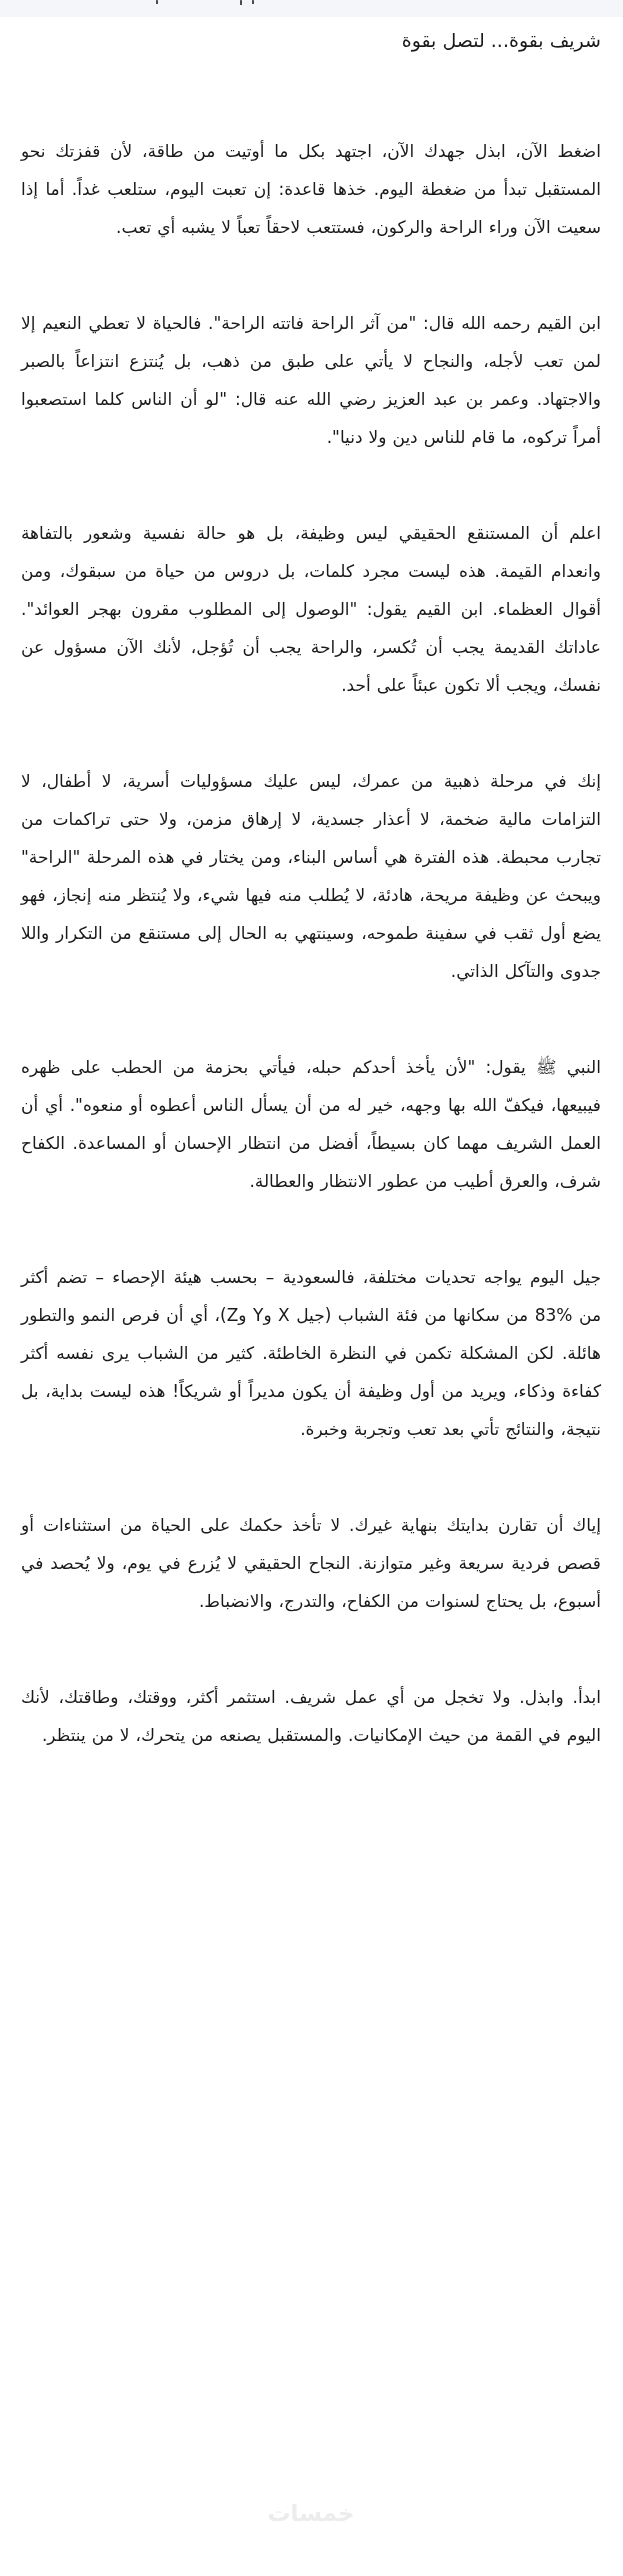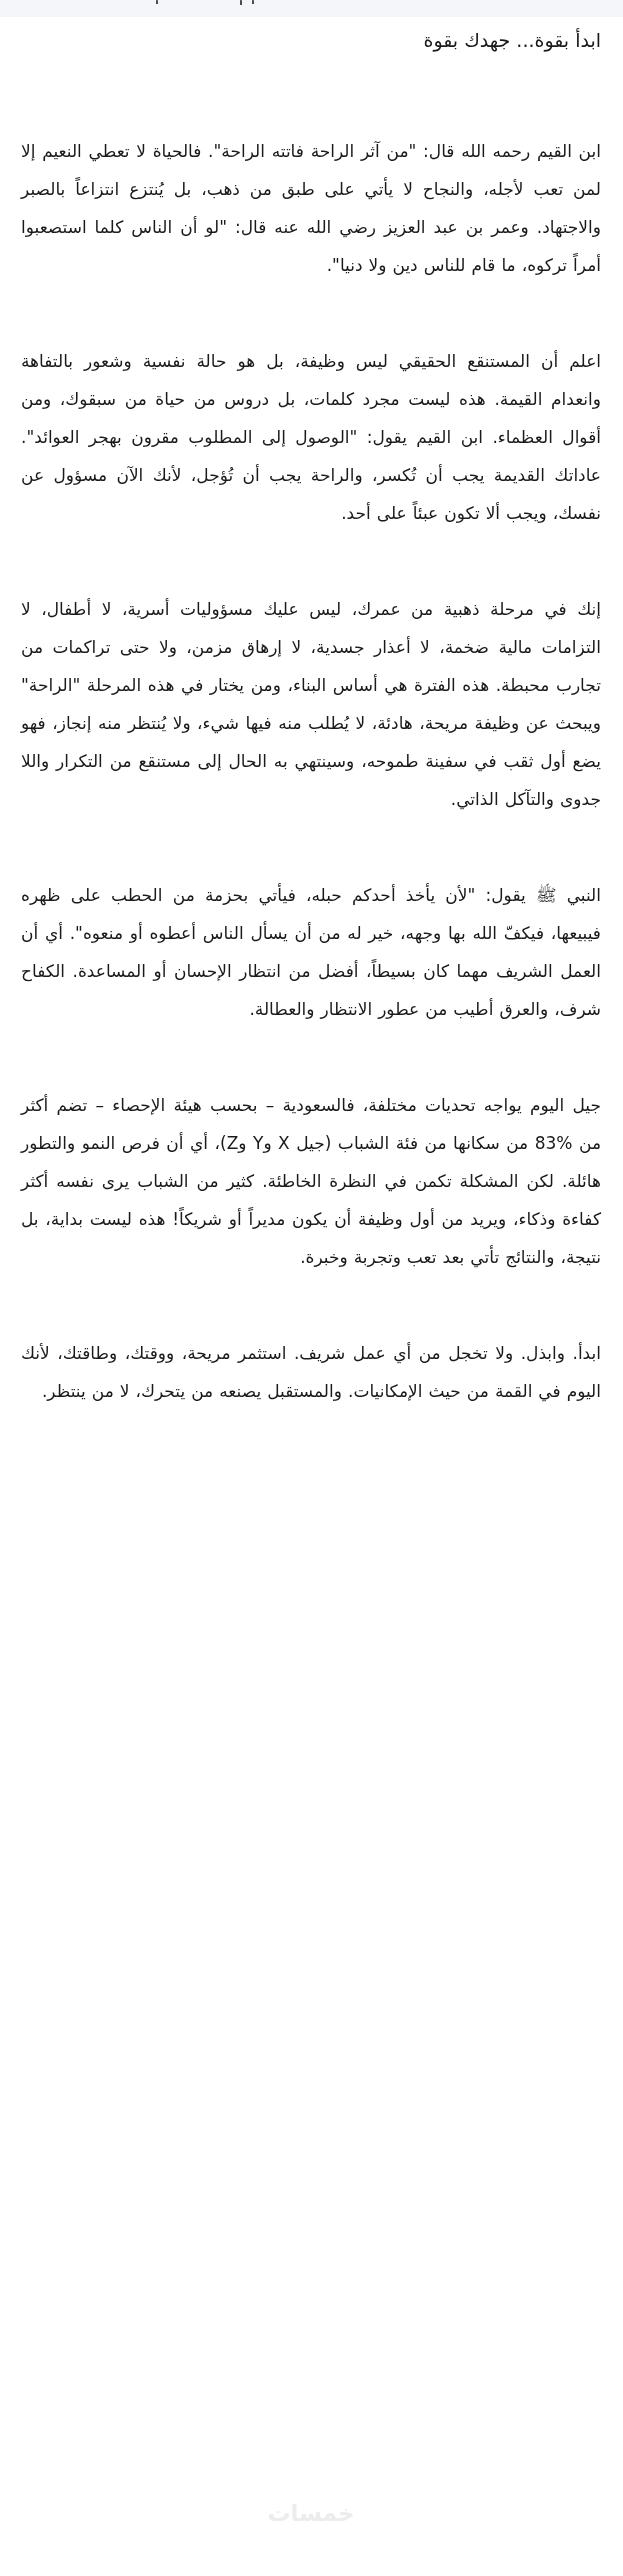--- a/index.html
+++ b/index.html
@@ -80,28 +80,30 @@
 
 <div class="page">
 
   <div class="top-strip">
     <span class="remnant r1"></span>
     <span class="remnant r2"></span>
     <span class="remnant r3"></span>
   </div>
 
   <div class="article">
-    <h1 class="page-title">ابدأ بقوة... جهدك بقوة</h1>
+    <h1 class="page-title">شريف بقوة... لتصل بقوة</h1>
 
     <div class="paragraphs">
+      <p>اضغط الآن، ابذل جهدك الآن، اجتهد بكل ما أوتيت من طاقة، لأن قفزتك نحو المستقبل تبدأ من ضغطة اليوم. خذها قاعدة: إن تعبت اليوم، ستلعب غداً. أما إذا سعيت الآن وراء الراحة والركون، فستتعب لاحقاً تعباً لا يشبه أي تعب.</p>
       <p>ابن القيم رحمه الله قال: "من آثر الراحة فاتته الراحة". فالحياة لا تعطي النعيم إلا لمن تعب لأجله، والنجاح لا يأتي على طبق من ذهب، بل يُنتزع انتزاعاً بالصبر والاجتهاد. وعمر بن عبد العزيز رضي الله عنه قال: "لو أن الناس كلما استصعبوا أمراً تركوه، ما قام للناس دين ولا دنيا".</p>
       <p>اعلم أن المستنقع الحقيقي ليس وظيفة، بل هو حالة نفسية وشعور بالتفاهة وانعدام القيمة. هذه ليست مجرد كلمات، بل دروس من حياة من سبقوك، ومن أقوال العظماء. ابن القيم يقول: "الوصول إلى المطلوب مقرون بهجر العوائد". عاداتك القديمة يجب أن تُكسر، والراحة يجب أن تُؤجل، لأنك الآن مسؤول عن نفسك، ويجب ألا تكون عبئاً على أحد.</p>
       <p>إنك في مرحلة ذهبية من عمرك، ليس عليك مسؤوليات أسرية، لا أطفال، لا التزامات مالية ضخمة، لا أعذار جسدية، لا إرهاق مزمن، ولا حتى تراكمات من تجارب محبطة. هذه الفترة هي أساس البناء، ومن يختار في هذه المرحلة "الراحة" ويبحث عن وظيفة مريحة، هادئة، لا يُطلب منه فيها شيء، ولا يُنتظر منه إنجاز، فهو يضع أول ثقب في سفينة طموحه، وسينتهي به الحال إلى مستنقع من التكرار واللا جدوى والتآكل الذاتي.</p>
       <p>النبي ﷺ يقول: "لأن يأخذ أحدكم حبله، فيأتي بحزمة من الحطب على ظهره فيبيعها، فيكفّ الله بها وجهه، خير له من أن يسأل الناس أعطوه أو منعوه". أي أن العمل الشريف مهما كان بسيطاً، أفضل من انتظار الإحسان أو المساعدة. الكفاح شرف، والعرق أطيب من عطور الانتظار والعطالة.</p>
       <p>جيل اليوم يواجه تحديات مختلفة، فالسعودية – بحسب هيئة الإحصاء – تضم أكثر من %83 من سكانها من فئة الشباب (جيل X وY وZ)، أي أن فرص النمو والتطور هائلة. لكن المشكلة تكمن في النظرة الخاطئة. كثير من الشباب يرى نفسه أكثر كفاءة وذكاء، ويريد من أول وظيفة أن يكون مديراً أو شريكاً! هذه ليست بداية، بل نتيجة، والنتائج تأتي بعد تعب وتجربة وخبرة.</p>
-      <p>ابدأ. وابذل. ولا تخجل من أي عمل شريف. استثمر مريحة، ووقتك، وطاقتك، لأنك اليوم في القمة من حيث الإمكانيات. والمستقبل يصنعه من يتحرك، لا من ينتظر.</p>
+      <p>إياك أن تقارن بدايتك بنهاية غيرك. لا تأخذ حكمك على الحياة من استثناءات أو قصص فردية سريعة وغير متوازنة. النجاح الحقيقي لا يُزرع في يوم، ولا يُحصد في أسبوع، بل يحتاج لسنوات من الكفاح، والتدرج، والانضباط.</p>
+      <p>ابدأ. وابذل. ولا تخجل من أي عمل شريف. استثمر أكثر، ووقتك، وطاقتك، لأنك اليوم في القمة من حيث الإمكانيات. والمستقبل يصنعه من يتحرك، لا من ينتظر.</p>
     </div>
   </div>
 
   <div class="watermark">خمسات</div>
 
 </div>
 
 
 </body></html>

